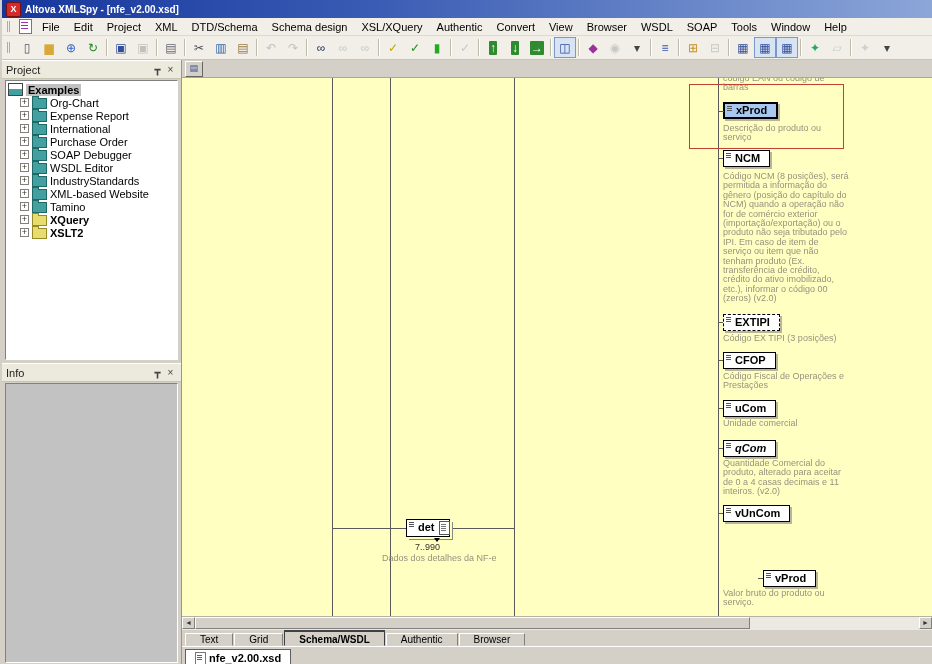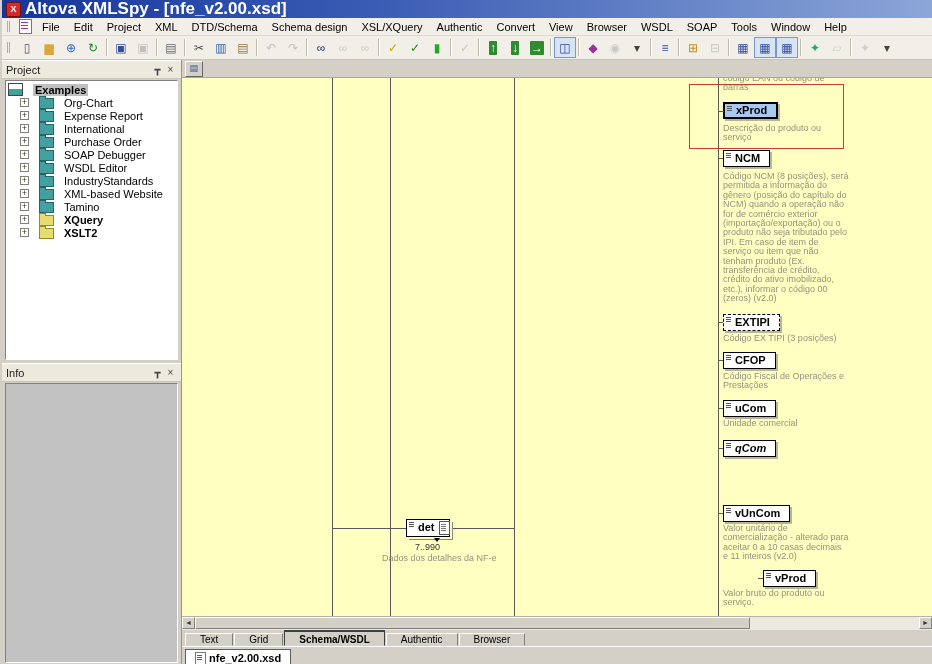--- a/index.html
+++ b/index.html
@@ -3,21 +3,21 @@
 <meta charset="utf-8">
 <style>
   html,body{margin:0;padding:0;background:#555;}
   .window{width:932px;height:664px;position:relative;overflow:hidden;background:#d4d0c8;
     font-family:"Liberation Sans",sans-serif;font-size:11px;color:#000;border-left:2px solid #d4d0c8;box-sizing:border-box;}
   
   .titlebar{height:18px;background:linear-gradient(90deg,#16369c 0%,#3a5cb4 40%,#8ca6d8 100%);
     display:flex;align-items:center;gap:4px;padding:0 4px;}
   .app-logo{width:13px;height:13px;background:#d42a2a;border:1px solid #7c0f0f;border-radius:2px;
     color:#fff;font-size:9px;font-weight:bold;text-align:center;line-height:12px;flex:0 0 auto;}
-  .title-text{color:#fff;font-weight:bold;font-size:17px;white-space:nowrap;}
+  .title-text{color:#fff;font-weight:bold;font-size:10px;white-space:nowrap;}
   
   .menubar{height:17px;background:#f1efe7;display:flex;align-items:center;padding:0 2px;border-bottom:1px solid #ddd9cc;}
   .grip{width:3px;height:11px;border-left:3px double #b0ac9e;margin:0 3px;}
   .doc-icon{width:11px;height:13px;background:#fff;border:1px solid #777;position:relative;margin:0 3px;}
   .doc-icon::before{content:"";position:absolute;left:1px;top:2px;width:7px;height:7px;
     background:repeating-linear-gradient(to bottom,#93a 0 1px,transparent 1px 3px);}
   .menu-item{padding:1px 7px;white-space:nowrap;}
   
   .toolbar{height:23px;background:#f1efe7;display:flex;align-items:center;padding:0 2px;border-bottom:1px solid #c9c5b6;}
   .tbtn{width:20px;height:19px;display:flex;align-items:center;justify-content:center;border:1px solid transparent;flex:0 0 auto;}
@@ -30,21 +30,21 @@
   .left-col{width:179px;flex:0 0 auto;display:flex;flex-direction:column;background:#d4d0c8;}
   .panel{display:flex;flex-direction:column;}
   .panel.project{height:303px;flex:0 0 auto;}
   .panel.info{flex:1;}
   .panel-header{height:17px;display:flex;align-items:center;padding:0 4px;background:#ece9dd;
     border-top:1px solid #fff;border-bottom:1px solid #c8c4b6;}
   .panel-title{flex:1;color:#222;}
   .pin-icon,.close-icon{width:13px;text-align:center;color:#444;font-size:10px;line-height:13px;}
   .tree{flex:1;margin:1px 3px 3px 3px;background:#fff;border:1px solid;border-color:#808080 #fff #fff #808080;
     overflow:hidden;padding:2px 0 0 2px;}
-  .tree-row{height:13px;display:flex;align-items:center;gap:10px;}
+  .tree-row{height:13px;display:flex;align-items:center;gap:3px;}
   .tree-row.child{padding-left:12px;}
   .expand{width:9px;height:9px;box-sizing:border-box;border:1px solid #848078;background:#fff;
     font-size:9px;line-height:6px;text-align:center;color:#333;flex:0 0 auto;}
   .folder{width:13px;height:9px;position:relative;background:#43a0a0;border:1px solid #1e6868;margin-top:2px;flex:0 0 auto;}
   .folder::before{content:"";position:absolute;top:-3px;left:-1px;width:5px;height:2px;background:inherit;border:1px solid #1e6868;border-bottom:none;}
   .folder.yellow{background:#e8dc6e;border-color:#958a28;}
   .folder.yellow::before{border-color:#958a28;}
   .proj-icon{width:13px;height:11px;background:linear-gradient(#fff 45%,#43a0a0 45%);border:1px solid #444;flex:0 0 auto;}
   .tree-label{white-space:nowrap;}
   .tree-label.bold{font-weight:bold;}
@@ -370,22 +370,22 @@
           <div class="el-desc" style="top: 46px;">Descrição do produto ou serviço</div>
           <div class="el-box" style="top: 72px;">NCM</div>
           <div class="el-desc" style="top: 94px;">Código NCM (8 posições), será permitida a informação do gênero (posição do capítulo do NCM) quando a operação não for de comércio exterior (importação/exportação) ou o produto não seja tributado pelo IPI. Em caso de item de serviço ou item que não tenham produto (Ex. transferência de crédito, crédito do ativo imobilizado, etc.), informar o código 00 (zeros) (v2.0)</div>
           <div class="el-box dashed" style="top: 236px;">EXTIPI</div>
           <div class="el-desc" style="top: 256px;">Código EX TIPI (3 posições)</div>
           <div class="el-box" style="top: 274px;">CFOP</div>
           <div class="el-desc" style="top: 294px;">Código Fiscal de Operações e Prestações</div>
           <div class="el-box" style="top: 322px;">uCom</div>
           <div class="el-desc" style="top: 341px;">Unidade comercial</div>
           <div class="el-box" style="top: 362px; font-style: italic;">qCom</div>
+          <div class="el-desc" style="top: 381px;">Quantidade Comercial do produto, alterado para aceitar de 0 a 4 casas decimais e 11 inteiros. (v2.0)</div>
           <div class="el-box" style="top: 427px;">vUnCom</div>
-          <div class="el-desc" style="top: 446px;">Valor unitário de comercialização - alterado para aceitar 0 a 10 casas decimais e 11 inteiros (v2.0)</div>
           <div class="el-box" style="top: 492px; margin-left: 40px;">vProd</div>
           <div class="el-desc" style="top: 511px;">Valor bruto do produto ou serviço.</div>
         </div>
 
       <div class="hscroll">
         <div class="scroll-btn">◄</div>
         <div class="scroll-thumb"></div>
         <div class="scroll-track"></div>
         <div class="scroll-btn">►</div>
       </div>

